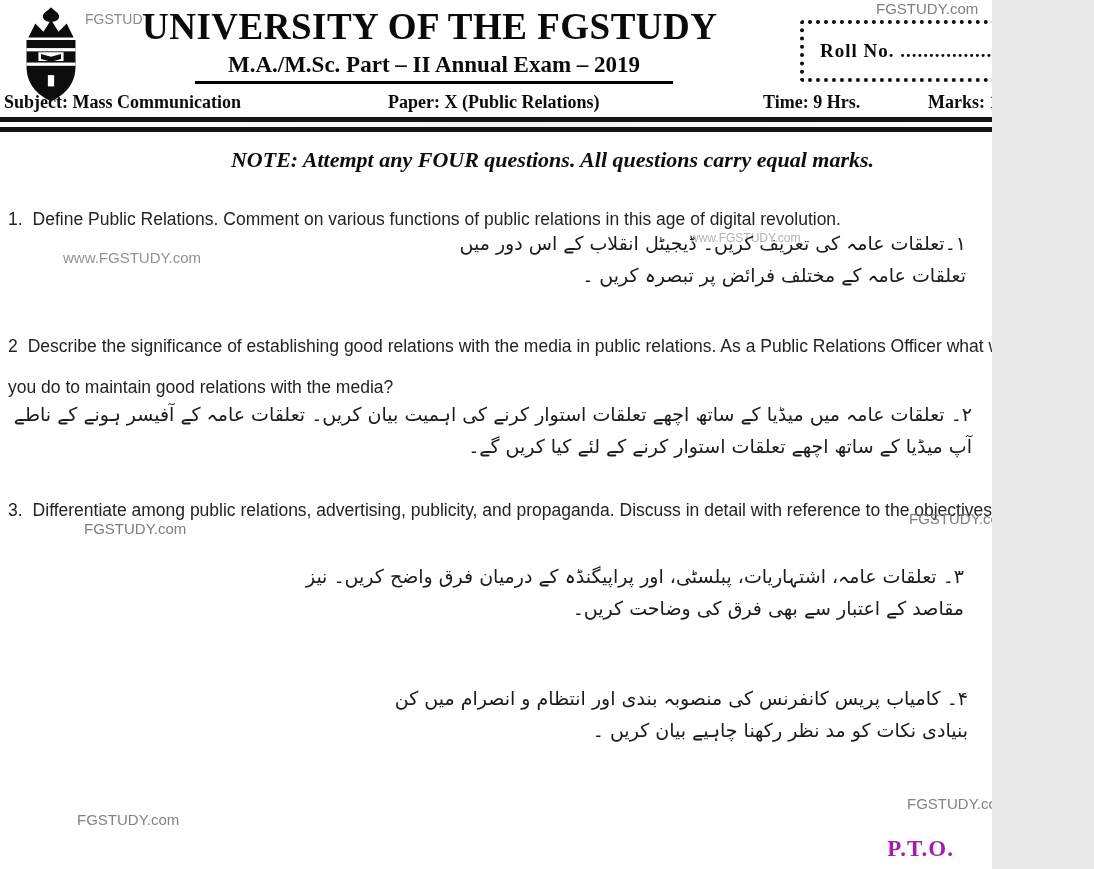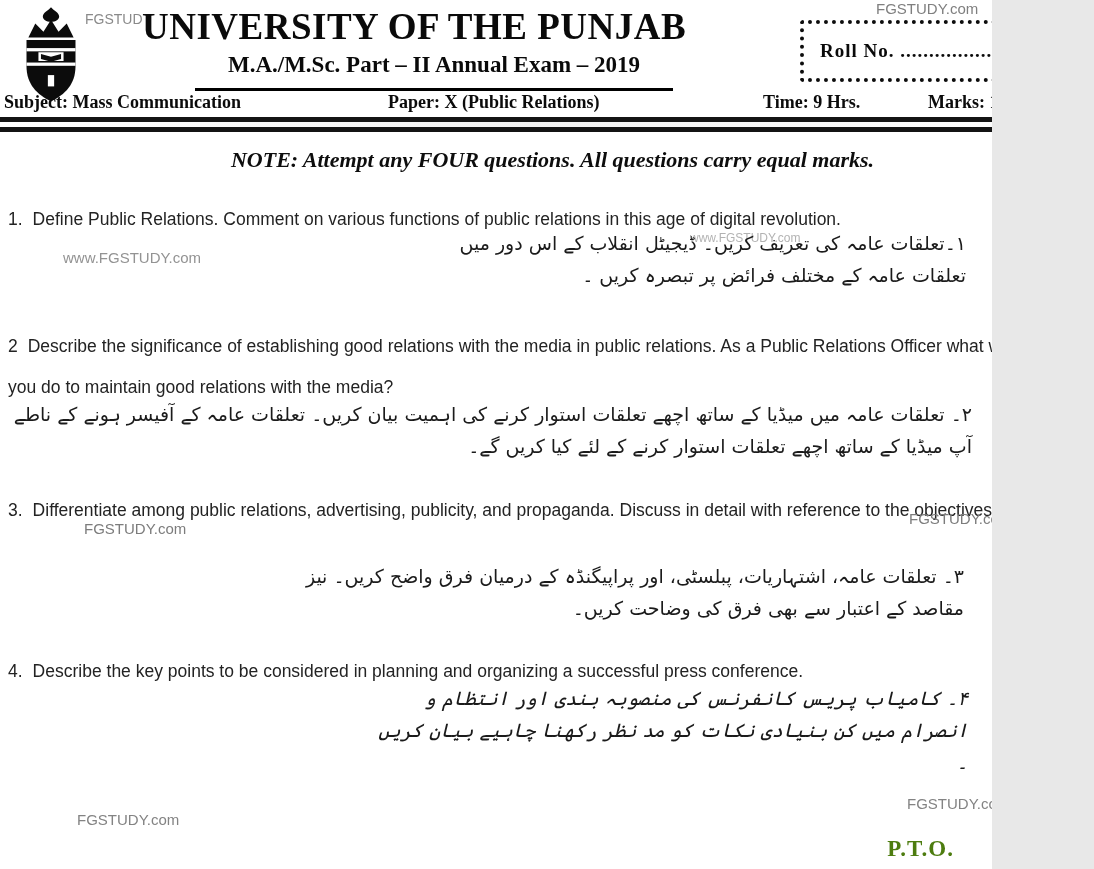--- a/index.html
+++ b/index.html
@@ -22,21 +22,21 @@
   .wm-bottom-right{ left:907px; top:795px; font-size:15px; color:#838383; }
 
   .university-title {
     position:absolute; left:142px; top:5px; width:560px;
     font-size:37px; font-weight:bold; letter-spacing:.5px;
     color:#0a0a0a; white-space:nowrap;
   }
   .exam-line {
     position:absolute; left:195px; top:52px; width:478px;
     text-align:center; font-size:23px; font-weight:bold; color:#0a0a0a;
-    border-bottom:3px solid #000; padding-bottom:10px; white-space:nowrap;
+    border-bottom:3px solid #000; padding-bottom:3px; white-space:nowrap;
   }
   .rollno-box {
     position:absolute; left:800px; top:20px; width:260px; height:62px;
     border:4px dotted #0d0d0d; border-radius:4px;
     display:flex; align-items:center; padding-left:16px;
   }
   .rollno-box span { font-size:19px; font-weight:bold; color:#0a0a0a; letter-spacing:1px; }
 
   .subject-row span {
     position:absolute; top:92px; font-size:18px; font-weight:bold; color:#0b0b0b;
@@ -72,25 +72,25 @@
   .q4-en { top:651px; width:1070px; }
 
   .q-ur {
     position:absolute; direction:rtl; text-align:right;
     font-family:"DejaVu Sans", sans-serif; font-size:19px;
     color:#1b1b1b; line-height:32px;
   }
   .q1-ur { top:227px; left:420px; right:26px; }
   .q2-ur { top:398px; left:12px;  right:20px; }
   .q3-ur { top:560px; left:298px; right:28px; }
-  .q4-ur { top:682px; left:378px; right:24px;font-style:italic; }
+  .q4-ur { top:682px; left:378px; right:24px; }
 
   .pto {
     position:absolute; right:38px; top:836px;
-    font-size:23px; font-weight:bold; color:#4d7c0f; letter-spacing:1px;margin-left:37px;
+    font-size:23px; font-weight:bold; color:#a21caf; letter-spacing:1px;margin-left:37px;
   }
 </style>
 </head>
 <body>
 
 <div class="page">
 
   <svg class="logo" viewBox="0 0 60 78" xmlns="http://www.w3.org/2000/svg">
     <path d="M30 1c-2.4 3-6.5 4.2-6.5 7.4 0 2.4 2.6 4.2 6.5 4.2s6.5-1.8 6.5-4.2C36.5 5.2 32.4 4 30 1z" fill="#0c0c0c"></path>
     <path d="M12 25l5.5-11 6.5 6.5L30 11l6 9.5L42.5 14 48 25z" fill="#0c0c0c"></path>
@@ -98,21 +98,21 @@
     <rect x="10.5" y="33.5" width="39" height="2.6" fill="#ffffff"></rect>
     <rect x="10.5" y="45" width="39" height="2.6" fill="#ffffff"></rect>
     <path d="M20 36.8h20v7h-20z" fill="#ffffff"></path>
     <path d="M22 38.2l8 2.2 8-2.2v4l-8 2.2-8-2.2z" fill="#0c0c0c"></path>
     <rect x="27.5" y="55" width="5" height="9" fill="#ffffff"></rect>
   </svg>
 
   <span class="wm wm-fgstud">FGSTUD</span>
   <span class="wm wm-top-right">FGSTUDY.com</span>
 
-  <h1 class="university-title">UNIVERSITY OF THE PUNJAB</h1>
+  <h1 class="university-title">UNIVERSITY OF THE FGSTUDY</h1>
 
   <div class="exam-line">M.A./M.Sc.   Part – II   Annual Exam – 2019</div>
 
   <div class="rollno-box">
     <span>Roll No. ................</span>
   </div>
 
   <div class="subject-row">
     <span class="pos-subject">Subject: Mass Communication</span>
     <span class="pos-paper">Paper: X (Public Relations)</span>
@@ -136,22 +136,19 @@
   </p>
   <p class="q-ur q2-ur">۲۔ تعلقات عامہ میں میڈیا کے ساتھ اچھے تعلقات استوار کرنے کی اہمیت بیان کریں۔ تعلقات عامہ کے آفیسر ہونے کے ناطے آپ میڈیا کے ساتھ اچھے تعلقات استوار کرنے کے لئے کیا کریں گے۔</p>
 
   <p class="q-en q3-en">
     <span class="q-num">3.</span><span>Differentiate among public relations, advertising, publicity, and propaganda. Discuss in detail with reference to the objectives of all.</span>
   </p>
   <span class="wm wm-q3-left">FGSTUDY.com</span>
   <span class="wm wm-q3-right">FGSTUDY.com</span>
   <p class="q-ur q3-ur">۳۔ تعلقات عامہ، اشتہاریات، پبلسٹی، اور پراپیگنڈہ کے درمیان فرق واضح کریں۔ نیز مقاصد کے اعتبار سے بھی فرق کی وضاحت کریں۔</p>
 
-  <p class="q-en q4-en">
-    <span class="q-num">4.</span><span>Describe the key points to be considered in planning and organizing a successful press conference.</span>
-  </p>
   <p class="q-ur q4-ur">۴۔ کامیاب پریس کانفرنس کی منصوبہ بندی اور انتظام و انصرام میں کن بنیادی نکات کو مد نظر رکھنا چاہیے بیان کریں ۔</p>
 
   <span class="wm wm-bottom-left">FGSTUDY.com</span>
   <span class="wm wm-bottom-right">FGSTUDY.com</span>
   <div class="pto">P.T.O.</div>
 
 </div>
 
 </body></html>

